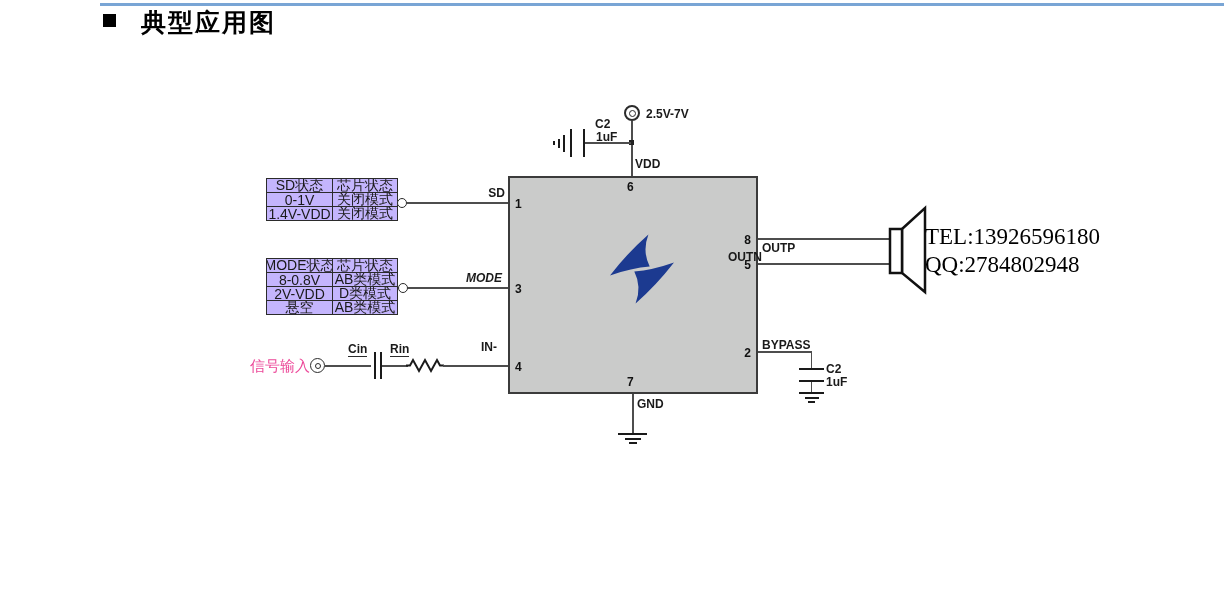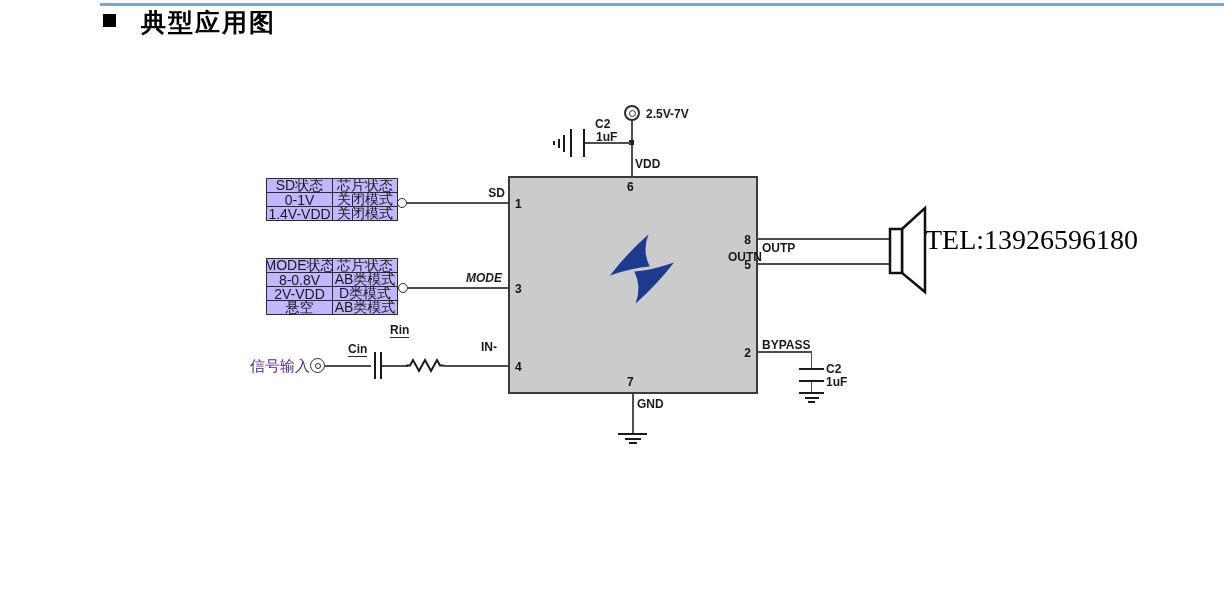--- a/index.html
+++ b/index.html
@@ -21,41 +21,41 @@
   
   .plate-v { position:absolute; width:2px; background:#1a1a1a; }
   .plate-h { position:absolute; height:2px; background:#1a1a1a; }
   .gnd-h { position:absolute; height:2px; background:#1a1a1a; }
   .gnd-v { position:absolute; width:2px; background:#1a1a1a; }
   .ring { position:absolute; border:1.5px solid #2b2b2b; border-radius:50%; background:#fff; }
   
   .lbl { position:absolute; font-size:12px; font-weight:700; color:#1a1a1a; white-space:nowrap; line-height:12px; }
   .lbl.right { text-align:right; }
   .lbl.underline { border-bottom:1.5px solid #2b2b2b; padding-bottom:1px; }
-  .cjk { position:absolute; font-size:15px; color:#4c1d95; white-space:nowrap; }
+  .cjk { position:absolute; font-size:15px; color:#ec4899; white-space:nowrap; }
   .pin-num { position:absolute; font-size:12px; font-weight:700; color:#111; line-height:13px; }
   
   .chip {
     position:absolute; left:508px; top:176px; width:250px; height:218px;
     background:#cacbca; border:2px solid #3b3b3b;
   }
   .chip-name { position:absolute; left:0; right:0; top:128px; text-align:center;
     font-size:30px; font-weight:500; color:#0c0c0c; letter-spacing:1px; }
   .chip-logo { position:absolute; left:100px; top:56px; }
   
   .net-table {
     position:absolute; display:grid; grid-template-columns:65px 64px;
     gap:1px; background:#2b2b2b; border:1px solid #2b2b2b;
   }
   .net-table .cell {
     background:#c4b5fd; height:13px; display:flex; align-items:center; justify-content:center;
     font-size:14px; font-weight:400; color:#1a1a1a; white-space:nowrap; overflow:hidden;
   }
   
-  .contact { position:absolute; font-family:"Liberation Serif", serif; font-size:28px; color:#000; white-space:nowrap; }
+  .contact { position:absolute; font-family:"Liberation Serif", serif; font-size:23px; color:#000; white-space:nowrap; }
   svg { position:absolute; overflow:visible; }
 </style>
 </head>
 <body>
 
 <div class="page">
 
   <div class="top-rule"></div>
   <span class="bullet"></span>
   <div class="page-title">典型应用图</div>
@@ -87,21 +87,21 @@
   <div class="lbl right" style="left:458px; top:272px; width:44px;font-style:italic;">MODE</div>
 
   <div class="cjk" style="left:250px; top:357px;">信号输入</div>
   <div class="ring" style="left:310px; top:358px; width:15px; height:15px;"></div>
   <div class="ring" style="left:314.5px; top:362.5px; width:6px; height:6px;"></div>
   <div class="wire-h" style="left:325px; top:365px; width:46px;"></div>
   <div class="lbl underline" style="left:348px; top:343px;">Cin</div>
   <div class="plate-v" style="left:374px; top:352px; height:27px;"></div>
   <div class="plate-v" style="left:380px; top:352px; height:27px;"></div>
   <div class="wire-h" style="left:382px; top:365px; width:26px;"></div>
-  <div class="lbl underline" style="left:390px; top:324px;">Rin</div>
+  <div class="lbl underline" style="left:390px; top:343px;">Rin</div>
   <svg style="left:406px; top:358px;" width="38" height="15" viewBox="0 0 38 15">
     <polyline points="0,7.5 4,7.5 7,2 13,13 19,2 25,13 31,2 34,7.5 38,7.5" fill="none" stroke="#1a1a1a" stroke-width="2"></polyline>
   </svg>
   <div class="wire-h" style="left:443px; top:365px; width:65px;"></div>
   <div class="lbl" style="left:481px; top:341px;">IN-</div>
 
   <div class="ring" style="left:624px; top:105px; width:16px; height:16px; border-width:2px;"></div>
   <div class="ring" style="left:628.5px; top:109.5px; width:7px; height:7px;"></div>
   <div class="lbl" style="left:646px; top:108px;">2.5V-7V</div>
   <div class="wire-v" style="left:631px; top:121px; height:55px;"></div>
@@ -135,20 +135,21 @@
 
   <div class="wire-h" style="left:758px; top:238px; width:132px;"></div>
   <div class="lbl" style="left:762px; top:242px;">OUTP</div>
   <div class="wire-h" style="left:758px; top:263px; width:132px;"></div>
   <div class="lbl" style="left:728px; top:251px;">OUTN</div>
   <svg style="left:886px; top:203px;" width="42" height="94" viewBox="0 0 42 94">
     <polygon points="16,26 39,5 39,89 16,70" fill="#fff" stroke="#111" stroke-width="2.5"></polygon>
     <rect x="4" y="26" width="12" height="44" fill="#fff" stroke="#111" stroke-width="2.5"></rect>
   </svg>
   <div class="contact" style="left:925px; top:224px;">TEL:13926596180</div>
+  <div class="contact" style="left:925px; top:252px;">QQ:2784802948</div>
 
   <div class="wire-h" style="left:758px; top:351px; width:54px;"></div>
   <div class="lbl" style="left:762px; top:339px;">BYPASS</div>
   <div class="wire-v" style="left:810.5px; top:352px; height:16px;"></div>
   <div class="plate-h" style="left:799px; top:368px; width:25px;"></div>
   <div class="plate-h" style="left:799px; top:380px; width:25px;"></div>
   <div class="wire-v" style="left:810.5px; top:382px; height:10px;"></div>
   <div class="gnd-h" style="left:799px; top:392px; width:25px;"></div>
   <div class="gnd-h" style="left:804.5px; top:396.5px; width:14px;"></div>
   <div class="gnd-h" style="left:808px; top:401px; width:7px;"></div>

